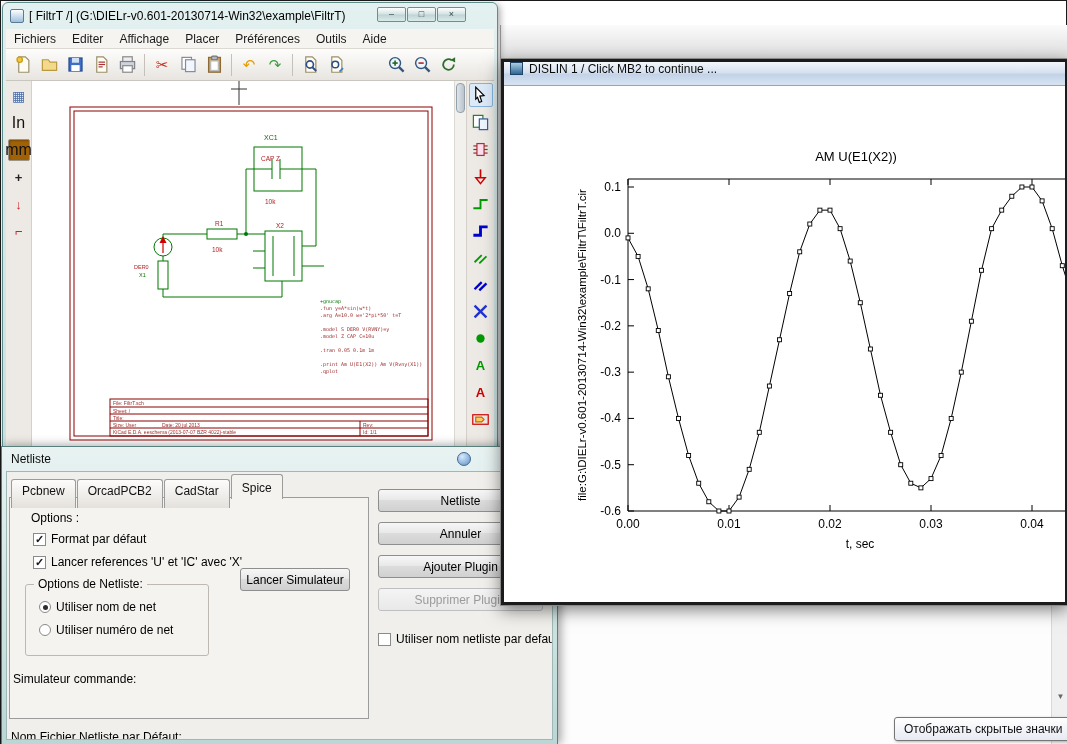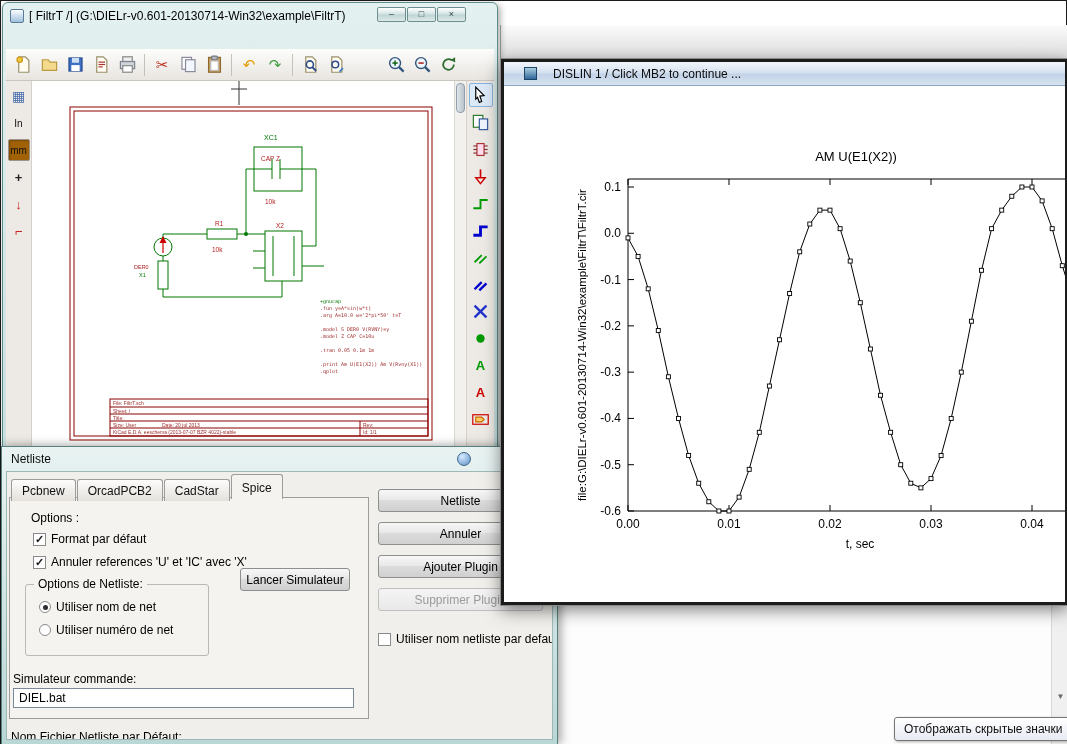--- a/index.html
+++ b/index.html
@@ -23,53 +23,53 @@
 .wbtn{width:29px;height:15px;border:1px solid #6f8f8f;border-radius:2px;background:linear-gradient(#fdfefe,#d3e3e2 48%,#bdd4d3 52%,#dcebea);font-size:9px;line-height:13px;text-align:center;color:#2e4747}
 .kc-menubar{position:absolute;left:3px;top:26px;right:3px;height:20px;background:#f6f4f1;border-bottom:1px solid #dcd8d2}
 .menu-item{display:inline-block;padding:3px 8px 2px;font-size:12px;color:#1a1a1a}
 .kc-toolbar{position:absolute;left:3px;top:46px;right:3px;height:32px;background:linear-gradient(#fdfdfc,#e8e5e0);border-bottom:1px solid #c9c5bf;display:flex;align-items:center;padding-left:4px}
 .tbtn{width:26px;height:26px;display:flex;align-items:center;justify-content:center;border:1px solid transparent;border-radius:2px;flex:0 0 auto}
 .tsep{width:1px;height:22px;background:#c5c1ba;margin:0 4px;flex:0 0 auto}
 .tgap{width:34px;flex:0 0 auto}
 .gl{font-size:15px;line-height:1}
 .kc-lefttb{position:absolute;left:3px;top:78px;width:26px;bottom:3px;background:#edeae5;border-right:1px solid #d5d1ca}
 .ltbtn{width:22px;height:22px;margin:4px auto 5px;display:flex;align-items:center;justify-content:center;font-size:11px;border:1px solid transparent;border-radius:2px;color:#333}
-.ltbtn .txtic{font-size:10px;color:#111}
+.ltbtn .txtic{font-size:16px;color:#111}
 .ltbtn.active{background:#a16207;border-color:#9a948a;box-shadow:inset 1px 1px 2px rgba(0,0,0,.25)}
 .kc-righttb{position:absolute;right:3px;top:78px;width:28px;bottom:3px;background:#edeae5;border-left:1px solid #d5d1ca}
 .rtbtn{width:24px;height:24px;margin:2px auto 3px;display:flex;align-items:center;justify-content:center;border:1px solid transparent;border-radius:2px}
 .rtbtn.active{background:#dce9f7;border-color:#86b3dd}
 .kc-canvas{position:absolute;left:29px;top:78px;right:43px;bottom:3px;background:#fff;overflow:hidden}
 .kc-vscroll{position:absolute;right:31px;top:78px;width:12px;bottom:3px;background:#f2f1ee;border-left:1px solid #dcd9d4}
 .kc-vscroll .thumb{position:absolute;left:1px;top:2px;width:9px;height:30px;background:linear-gradient(90deg,#dfe5ea,#b9c3cc);border:1px solid #93a0ab;border-radius:4px}
 
 
 #netlist{position:absolute;left:0;top:445px;width:557px;height:299px;background:linear-g;background:linear-gradient(#e8f3f2,#b9d7d5);border:1px solid #57807e;box-shadow:3px -1px 9px rgba(0,0,0,.35);z-index:3}
 .dlg-title-text{position:absolute;left:9px;top:5px;font-size:12px;color:#0b0b0b}
 .dlg-circle{position:absolute;left:455px;top:5px;width:14px;height:14px;border-radius:50%;background:radial-gradient(circle at 35% 30%,#d6eaff,#5d8fc4);border:1px solid #44688c}
 .dlg-body{position:absolute;left:4px;top:24px;right:4px;bottom:4px;background:#f0efeb;border:1px solid #9fb8b6;overflow:hidden}
 .tabs{position:absolute;left:4px;top:2px;height:24px;z-index:2}
-.tab{display:inline-block;margin-right:1px;padding:4px 10px 3px;font-size:12px;border:1px solid #9c9c9c;border-bottom:none;border-radius:3px 3px 0 0;background:linear-gradient(#fdfcfb,#e4e1dc);position:relative;top:3px;color:#111}
+.tab{display:inline-block;margin-right:1px;padding:4px 10px 10px;font-size:12px;border:1px solid #9c9c9c;border-bottom:none;border-radius:3px 3px 0 0;background:linear-gradient(#fdfcfb,#e4e1dc);position:relative;top:3px;color:#111}
 .tab.active{background:#f4f3ef;top:0;padding-top:6px;padding-bottom:4px;z-index:3}
 .tabpanel{position:absolute;left:2px;top:25px;width:360px;height:222px;background:#f4f3ef;border:1px solid #9c9c9c;z-index:1}
 .lbl{position:absolute;font-size:12px;color:#000;z-index:4;white-space:nowrap}
 .cb{position:absolute;display:flex;align-items:center;gap:5px;font-size:12px;z-index:4;white-space:nowrap}
 .cbbox{width:13px;height:13px;background:#fff;border:1px solid #8a8a8a;font-size:11px;line-height:11px;text-align:center;color:#1a1a1a;flex:0 0 auto}
 .cbbox.on::after{content:"✓";font-weight:bold}
 .radio{width:12px;height:12px;border:1px solid #8a8a8a;border-radius:50%;background:#fff;position:relative;flex:0 0 auto}
 .radio.on::after{content:"";position:absolute;left:3px;top:3px;width:5px;height:5px;border-radius:50%;background:#2d2d2d}
 .groupbox{position:absolute;border:1px solid #bdb9b2;border-radius:3px;z-index:3}
 .groupbox .legend{position:absolute;left:8px;top:-8px;background:#f4f3ef;padding:0 4px;font-size:12px;white-space:nowrap}
 .btn{position:absolute;width:165px;height:23px;background:linear-gradient(#f7f7f7,#e9e9e9 45%,#dcdcdc 50%,#d0d0d0);border:1px solid #8e8e8e;border-radius:3px;font-size:12px;font-family:inherit;color:#000;z-index:4}
 .btn.disabled{color:#9b9b9b;border-color:#bfbfbf;background:linear-gradient(#f4f4f4,#e9e9e9)}
 .txtinput{position:absolute;border:1px solid #7a8a99;background:#fff;font-size:12px;font-family:inherit;padding:2px 5px;z-index:4}
 
 
 #dislin{position:absolute;left:500px;top:58px;width:567px;height:546px;border:3px solid #1b1b1b;outline:1px solid #8a8a8a;background:#fff;box-shadow:0 5px 16px rgba(0,0,0,.5);z-index:4}
-.dz-title{position:absolute;left:0;top:0;right:0;height:24px;background:linear-gradient(#f3f7fc,#d4e0ef 48%,#c2d2e7 52%,#d7e3f1);border-bottom:1px solid #8fa6c0;display:flex;align-items:center;gap:16px;padding-left:20px;font-size:12px;color:#0b0b0b}
+.dz-title{position:absolute;left:0;top:0;right:0;height:24px;background:linear-gradient(#f3f7fc,#d4e0ef 48%,#c2d2e7 52%,#d7e3f1);border-bottom:1px solid #8fa6c0;display:flex;align-items:flex-start;gap:6px;padding-left:6px;font-size:12px;color:#0b0b0b}
 .dz-icon{width:13px;height:13px;background:linear-gradient(#aacde0,#2f6699);border:1px solid #1f4466;flex:0 0 auto}
 .dz-body{position:absolute;left:0;top:24px;right:0;bottom:0;background:#fff}
 #plot{font-family:"Liberation Sans",sans-serif}
 
 
 #tooltip{position:absolute;left:893px;top:716px;padding:4px 9px;background:linear-gradient(#ffffff,#e8eaf3);border:1px solid #767676;border-radius:3px;font-size:12px;color:#111;z-index:6;box-shadow:1px 1px 3px rgba(0,0,0,.3);white-space:nowrap}
 </style>
 </head>
 <body>
 
@@ -86,20 +86,21 @@
   <div id="kicad">
     <div class="kc-titlebar">
       <span class="kc-icon"></span>
       <span class="kc-title">[ FiltrT /] (G:\DIELr-v0.601-20130714-Win32\example\FiltrT)</span>
       <span class="winbtns">
         <span class="wbtn">–</span>
         <span class="wbtn">□</span>
         <span class="wbtn">×</span>
       </span>
     </div>
+    <div class="kc-menubar"><span class="menu-item">Fichiers</span><span class="menu-item">Editer</span><span class="menu-item">Affichage</span><span class="menu-item">Placer</span><span class="menu-item">Préférences</span><span class="menu-item">Outils</span><span class="menu-item">Aide</span></div>
     <div class="kc-toolbar">
         <span class="tbtn">
           <svg width="19" height="19" viewBox="0 0 16 16">
             <path d="M4 1.5h5.5L12.5 4.5v10H4z" fill="#fffdf2" stroke="#9a8f6a"></path>
             <circle cx="4.8" cy="4" r="2.3" fill="#f4c63f" stroke="#c79a16"></circle>
           </svg>
         </span>
         <span class="tbtn">
           <svg width="19" height="19" viewBox="0 0 16 16">
             <path d="M2 4h5l1.5 2H14v7H2z" fill="#f3d98b" stroke="#ba9a3f"></path>
@@ -385,39 +386,38 @@
       <div class="tabpanel"></div>
 
       <span class="lbl" style="left:24px;top:39px">Options :</span>
 
       <label class="cb" style="left:26px;top:60px">
         <span class="cbbox on"></span>
         <span>Format par défaut</span>
       </label>
       <label class="cb" style="left:26px;top:83px">
         <span class="cbbox on"></span>
-        <span>Annuler references 'U' et 'IC' avec 'X'</span>
+        <span>Lancer references 'U' et 'IC' avec 'X'</span>
       </label>
 
       <div class="groupbox" style="left:18px;top:112px;width:184px;height:72px">
         <span class="legend">Options de Netliste:</span>
       </div>
       <label class="cb" style="left:32px;top:128px">
         <span class="radio on"></span>
         <span>Utiliser nom de net</span>
       </label>
       <label class="cb" style="left:32px;top:151px">
         <span class="radio"></span>
         <span>Utiliser numéro de net</span>
       </label>
 
       <button class="btn" style="left:233px;top:96px;width:110px">Lancer Simulateur</button>
 
       <span class="lbl" style="left:6px;top:200px">Simulateur commande:</span>
-      <input class="txtinput" style="left: 6px; top: 216px; width: 341px; height: 20px;" value="DIEL.bat">
 
       <button class="btn" style="left:371px;top:17px">Netliste</button>
       <button class="btn" style="left:371px;top:50px">Annuler</button>
       <button class="btn" style="left:371px;top:83px">Ajouter Plugin</button>
       <button class="btn disabled" style="left:371px;top:116px">Supprimer Plugin</button>
 
       <label class="cb" style="left:371px;top:160px">
         <span class="cbbox"></span>
         <span>Utiliser nom netliste par defaut</span>
       </label>

